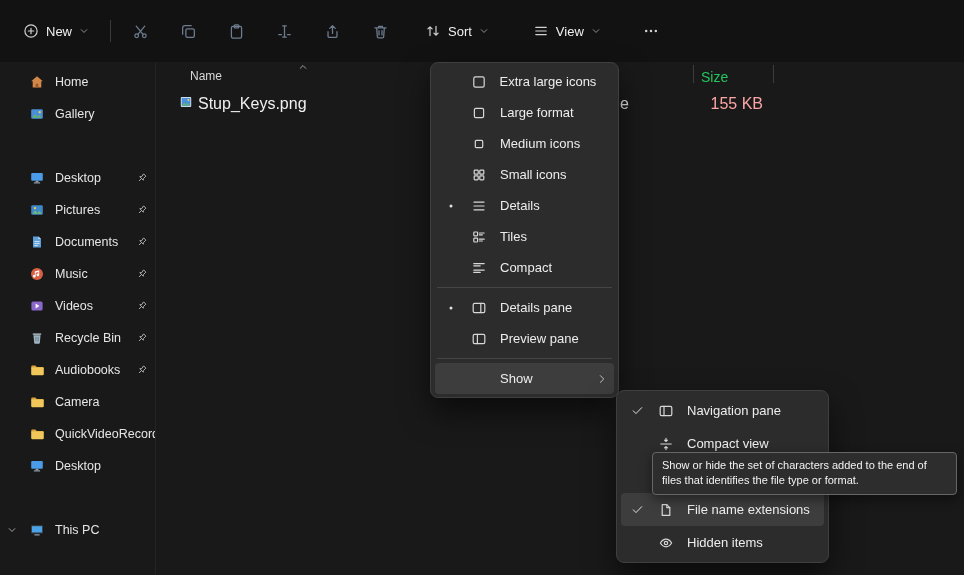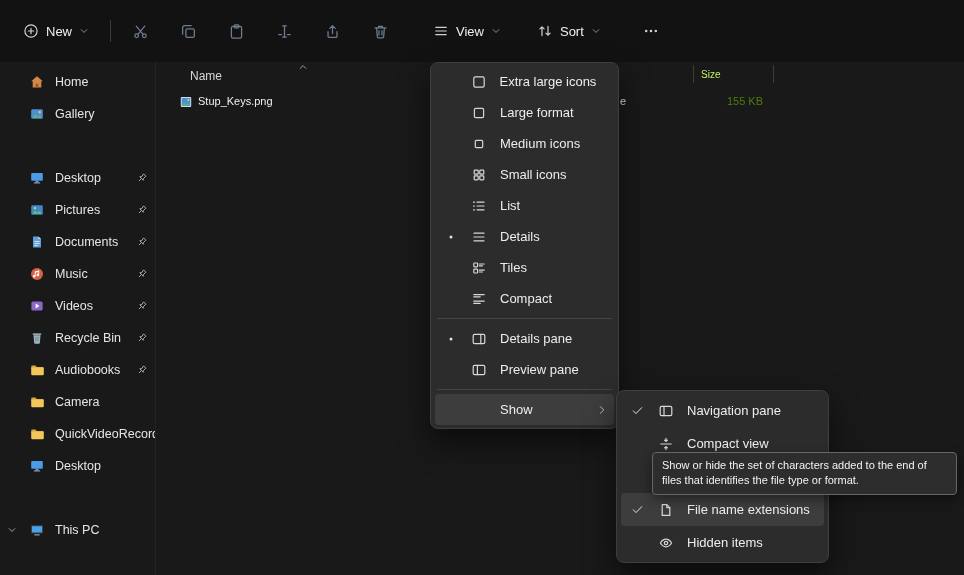--- a/index.html
+++ b/index.html
@@ -34,26 +34,26 @@
   .side-label{margin-left:10px;flex:1;white-space:nowrap;overflow:hidden;color:#e6e6e6;}
   .side-item .expand{position:absolute;left:7px;color:#cfcfcf;}
   .side-item .pin{position:absolute;right:7px;color:#b0b0b0;}
 
   
   .content{position:absolute;left:157px;top:62px;right:0;bottom:0;}
   .col-name{position:absolute;left:33px;top:7px;font-size:12px;color:#d8d8d8;}
   .sort-chev{position:absolute;left:141px;top:0;color:#c8c8c8;}
   .colsep{position:absolute;top:3px;width:1px;height:18px;background:#3c3c3c;}
   .colsep.s1{left:536px;}.colsep.s2{left:616px;}
-  .col-size{position:absolute;left:544px;top:7px;font-size:10px;color:#bef264;}
-  .file-row{position:absolute;left:0;right:0;top:27px;height:26px;font-size:11px;}
+  .col-size{position:absolute;left:544px;top:7px;font-size:14px;color:#22c55e;}
+  .file-row{position:absolute;left:0;right:0;top:27px;height:26px;font-size:16px;}
   .file-row .fileic{position:absolute;left:21px;top:5px;}
   .fname{position:absolute;left:41px;top:6px;color:#f0f0f0;}
   .ftype{position:absolute;left:463px;top:6px;color:#e0e0e0;}
-  .fsize{position:absolute;left:538px;width:68px;top:6px;text-align:right;color:#4d7c0f;}
+  .fsize{position:absolute;left:538px;width:68px;top:6px;text-align:right;color:#fca5a5;}
 
   
   .menu{position:absolute;background:#2c2c2c;border:1px solid #3f3f3f;border-radius:8px;
     box-shadow:0 14px 30px rgba(0,0,0,.55);padding:3px;}
   .view-menu{left:430px;top:62px;width:189px;z-index:10;}
   .menu-row{display:flex;align-items:center;height:31px;padding:0 6px 0 9px;margin:0 1px;
     border-radius:4px;font-size:13px;color:#ededed;position:relative;}
   .menu-row.highlighted{background:#3d3d3d;}
   .menu-row.separator_after{margin-bottom:9px;}
   .menu-row.separator_after::after{content:"";position:absolute;left:2px;right:2px;bottom:-5px;height:1px;background:#454545;}
@@ -142,40 +142,40 @@
         </button>
 
         <button class="tb-iconbtn">
           <span class="icon ic17 dim">
             <svg viewBox="0 0 16 16" fill="none" stroke="currentColor" stroke-width="1.2" stroke-linecap="round" stroke-linejoin="round">
               <path d="M2.8 4.6h10.4M6.2 4.6V3.2h3.6v1.4M4.4 4.6l.6 8.3a1.1 1.1 0 0 0 1.1 1h3.8a1.1 1.1 0 0 0 1.1-1l.6-8.3M6.6 7.2v4M9.4 7.2v4"></path>
             </svg>
           </span>
         </button>
       </div>
+    <button class="tb-btn sort-btn">
+      <span class="icon ic16 tbic">
+          <svg viewBox="0 0 16 16" fill="none" stroke="currentColor" stroke-width="1.2" stroke-linecap="round" stroke-linejoin="round">
+            <path d="M5 12.6V3.8M2.9 5.9L5 3.8l2.1 2.1M11 3.4v8.8M8.9 10.1l2.1 2.1 2.1-2.1"></path>
+          </svg>
+        </span>
+      <span>Sort</span>
+      <span class="icon ic10 chev">
+          <svg viewBox="0 0 16 16" fill="none" stroke="currentColor" stroke-width="1.2" stroke-linecap="round" stroke-linejoin="round">
+            <path d="M3.5 5.8L8 10.3l4.5-4.5"></path>
+          </svg>
+        </span>
+    </button>
     <button class="tb-btn view-btn">
       <span class="icon ic16 tbic">
           <svg viewBox="0 0 16 16" fill="none" stroke="currentColor" stroke-width="1.2" stroke-linecap="round" stroke-linejoin="round">
             <path d="M2.8 4.4h10.4M2.8 8h10.4M2.8 11.6h10.4"></path>
           </svg>
         </span>
       <span>View</span>
-      <span class="icon ic10 chev">
-          <svg viewBox="0 0 16 16" fill="none" stroke="currentColor" stroke-width="1.2" stroke-linecap="round" stroke-linejoin="round">
-            <path d="M3.5 5.8L8 10.3l4.5-4.5"></path>
-          </svg>
-        </span>
-    </button>
-    <button class="tb-btn sort-btn">
-      <span class="icon ic16 tbic">
-          <svg viewBox="0 0 16 16" fill="none" stroke="currentColor" stroke-width="1.2" stroke-linecap="round" stroke-linejoin="round">
-            <path d="M5 12.6V3.8M2.9 5.9L5 3.8l2.1 2.1M11 3.4v8.8M8.9 10.1l2.1 2.1 2.1-2.1"></path>
-          </svg>
-        </span>
-      <span>Sort</span>
       <span class="icon ic10 chev">
           <svg viewBox="0 0 16 16" fill="none" stroke="currentColor" stroke-width="1.2" stroke-linecap="round" stroke-linejoin="round">
             <path d="M3.5 5.8L8 10.3l4.5-4.5"></path>
           </svg>
         </span>
     </button>
     <button class="tb-iconbtn more-btn">
       <span class="icon ic16 tbic">
           <svg viewBox="0 0 16 16">
             <g fill="currentColor">
@@ -497,33 +497,20 @@
               <rect x="8.8" y="3.2" width="4" height="4" rx="0.8"></rect>
               <rect x="3.2" y="8.8" width="4" height="4" rx="0.8"></rect>
               <rect x="8.8" y="8.8" width="4" height="4" rx="0.8"></rect>
             </svg>
           </span>
         </span>
         <span class="mi-label">Small icons</span>
         <span class="arrow-slot"></span>
       </div>
 
-      <div class="menu-row">
-        <span class="ind-slot"></span>
-        <span class="icon-slot">
-          <span class="icon ic16">
-            <svg viewBox="0 0 16 16" fill="none" stroke="currentColor" stroke-width="1.2" stroke-linecap="round" stroke-linejoin="round">
-              <path d="M6 4.2h7M6 8h7M6 11.8h7"></path>
-              <path stroke-width="1.7" d="M3 4.2h.01M3 8h.01M3 11.8h.01"></path>
-            </svg>
-          </span>
-        </span>
-        <span class="mi-label">List</span>
-        <span class="arrow-slot"></span>
-      </div>
 
       <div class="menu-row selected">
         <span class="ind-slot">
           <span class="icon ic8">
             <svg viewBox="0 0 16 16">
               <circle cx="8" cy="8" r="3" fill="#e2e2e2"></circle>
             </svg>
           </span>
         </span>
         <span class="icon-slot">

